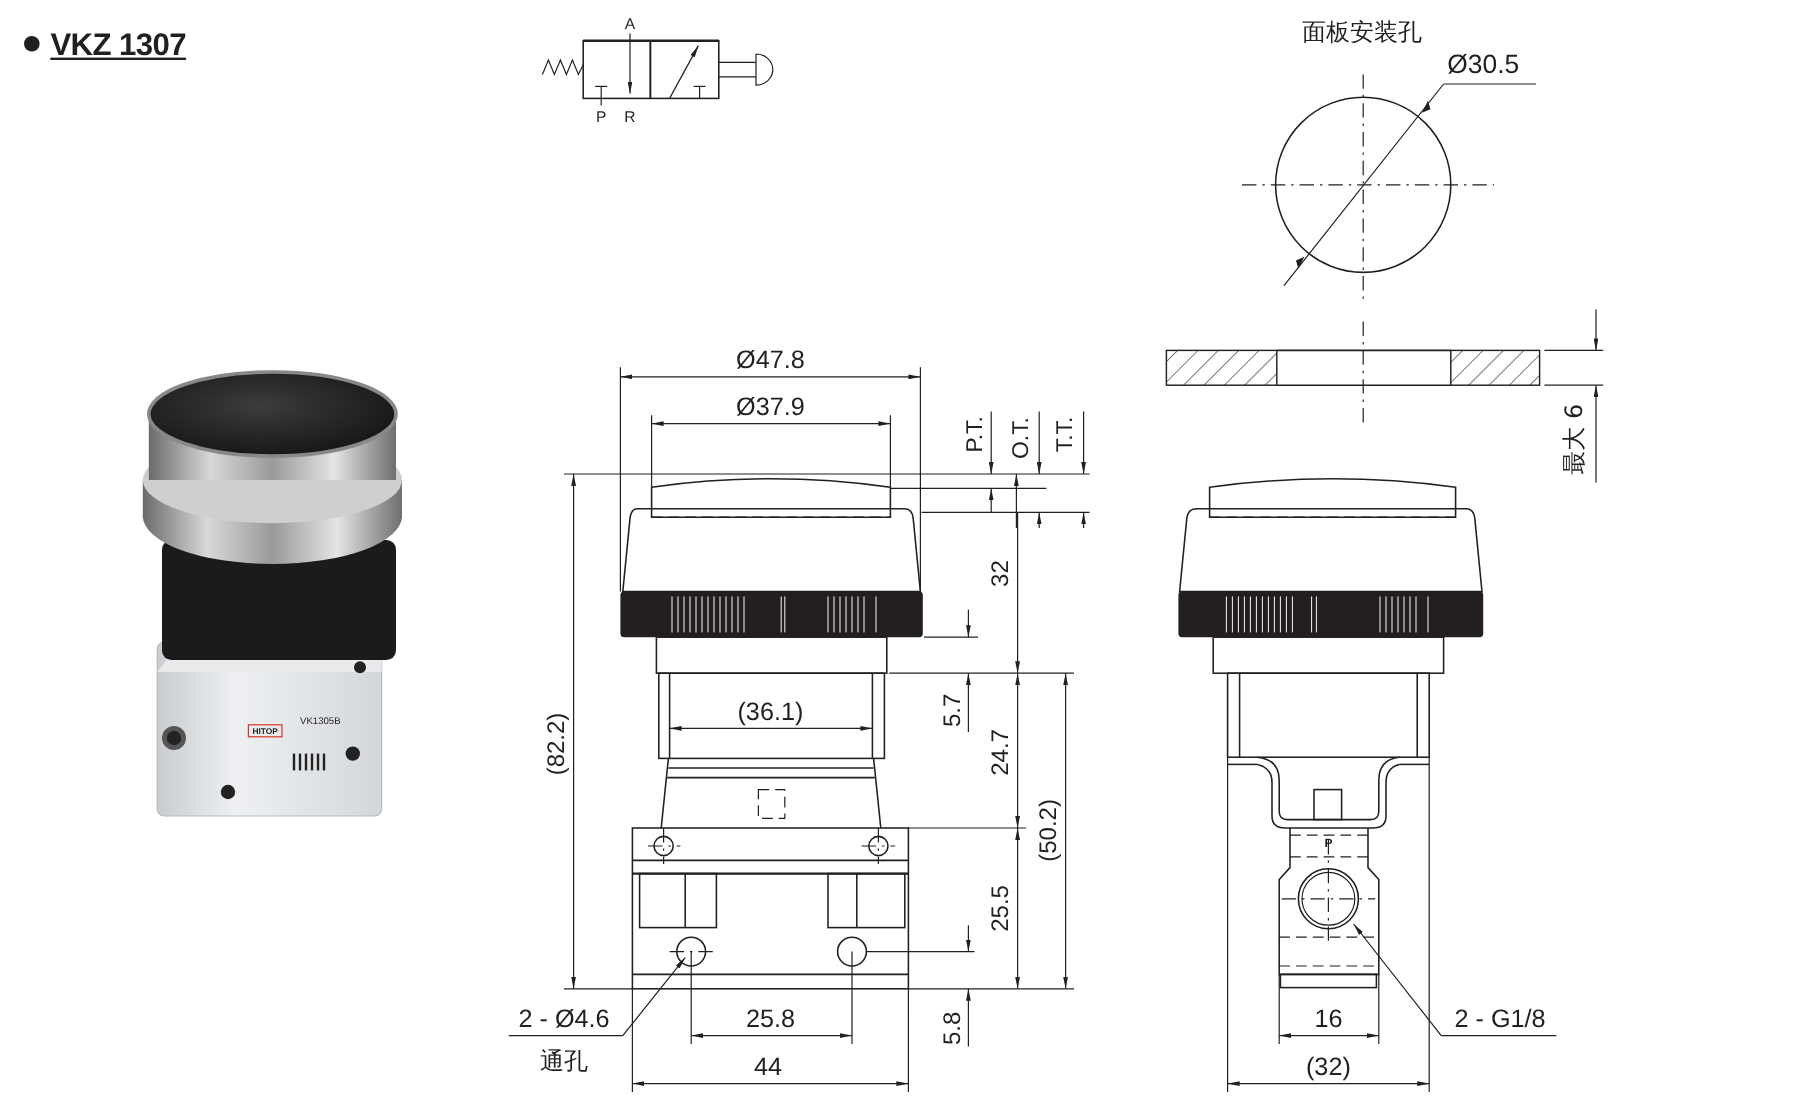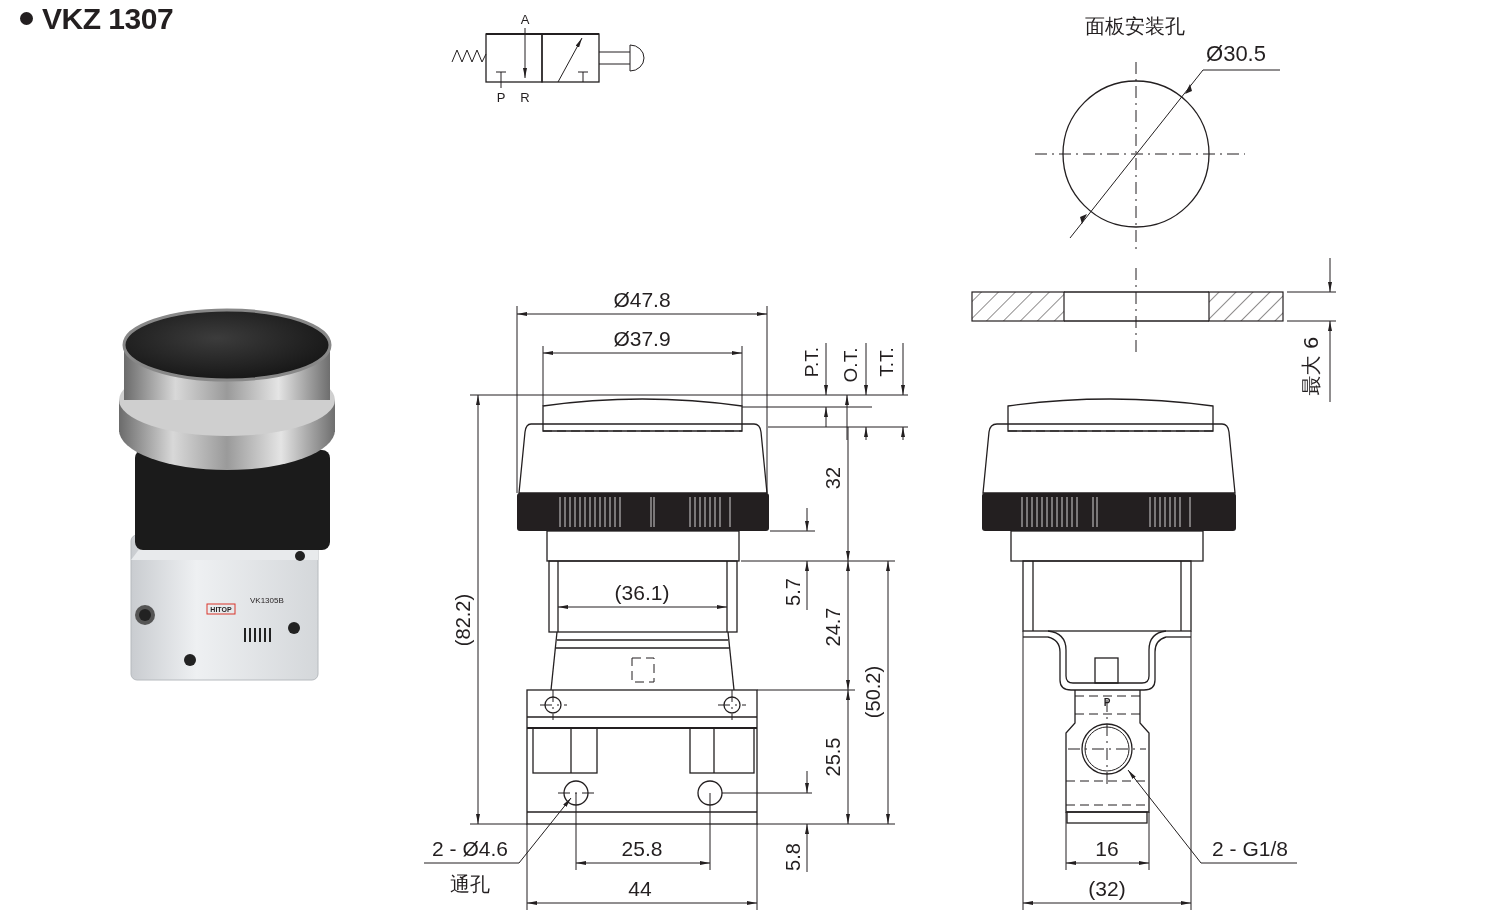--- a/index.html
+++ b/index.html
@@ -1,18 +1,18 @@
 <!DOCTYPE html>
 <html><head>
 <meta charset="utf-8">
 <style>
   html, body { margin: 0; padding: 0; background: #ffffff; }
   body { width: 1505px; height: 923px; position: relative; overflow: hidden;
          font-family: "Liberation Sans", "DejaVu Sans", sans-serif; color: #231f20; }
-  .title { position: absolute; left: 20px; top: 2px; font-size: 30px; font-weight: bold; letter-spacing: -0.5px; }
+  .title { position: absolute; left: 20px; top: 22px; font-size: 26px; font-weight: bold; letter-spacing: -0.5px; text-decoration: underline; }
   .title .bullet { display: inline-block; width: 13px; height: 13px; border-radius: 50%; background: #231f20; margin-right: 9px; vertical-align: middle; position: relative; top: -3px; }
   svg { position: absolute; left: 0; top: 0; }
   .t { font-family: "Liberation Sans", "DejaVu Sans", sans-serif; fill: #231f20; }
   .cjk { font-family: "DejaVu Sans", sans-serif; fill: #231f20; }
   .ln { stroke: #231f20; stroke-width: 1.3; fill: none; }
   .thin { stroke: #231f20; stroke-width: 1; fill: none; }
   .dash { stroke: #231f20; stroke-width: 1; fill: none; stroke-dasharray: 12 5 2 5; }
   .dash2 { stroke: #231f20; stroke-width: 1; fill: none; stroke-dasharray: 9 5; }
   .arr { fill: #231f20; }
 </style>

